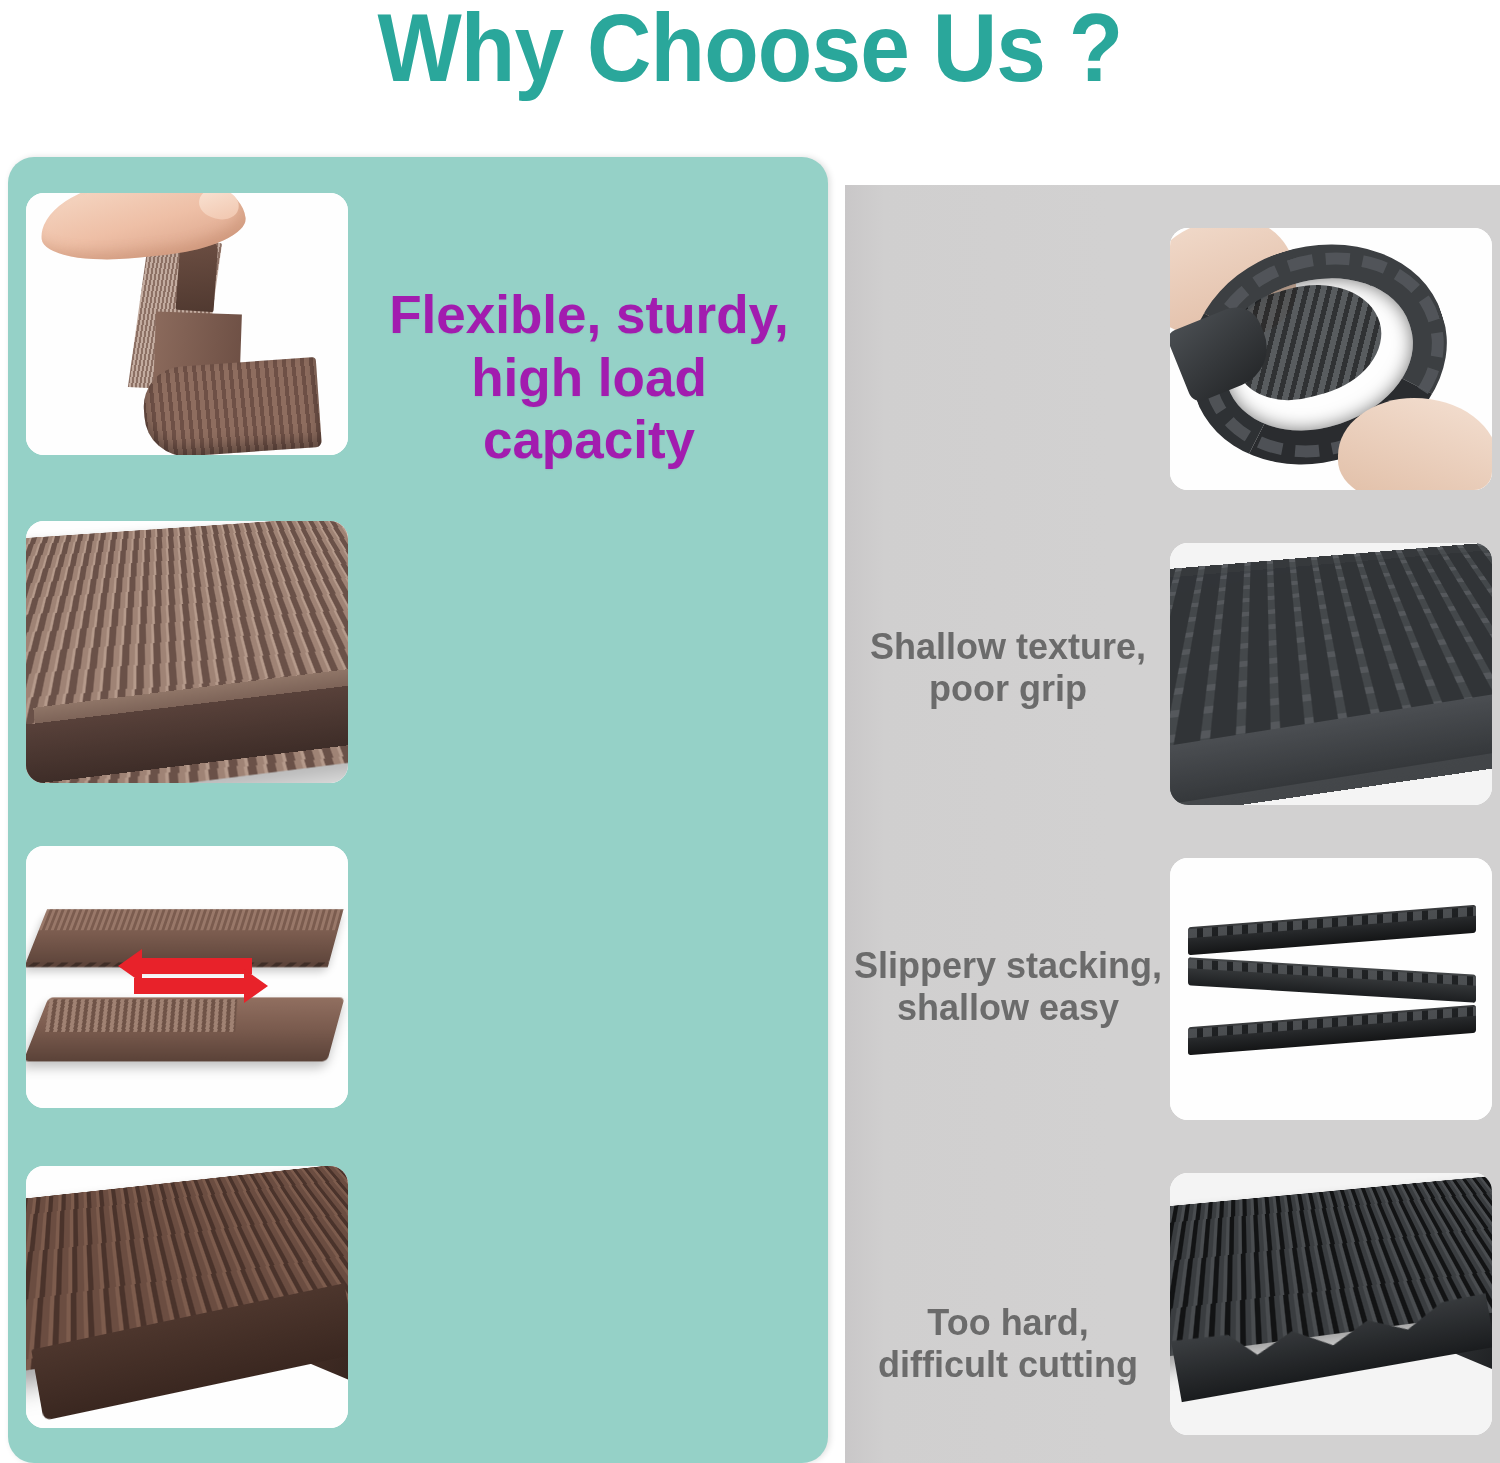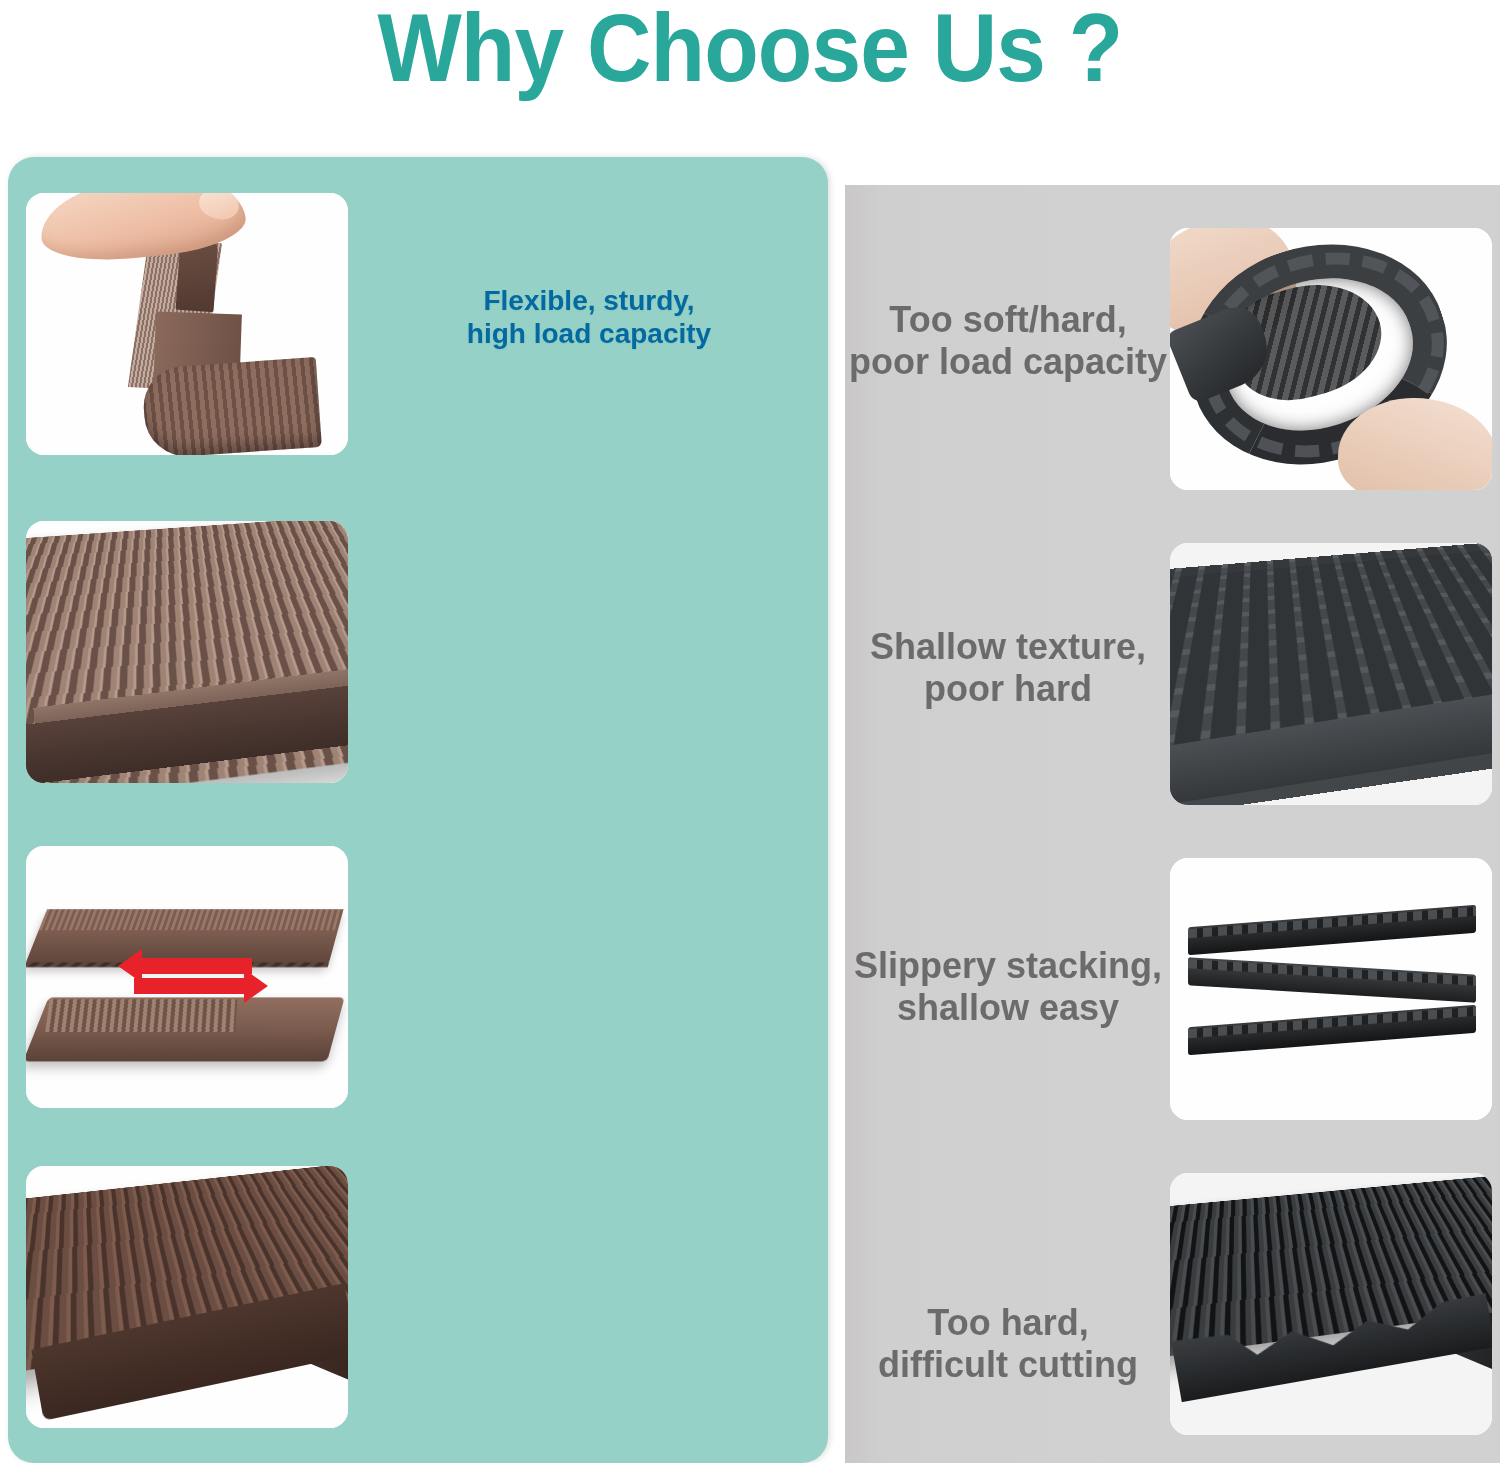--- a/index.html
+++ b/index.html
@@ -57,22 +57,22 @@
   .card-l{width:322px;height:262px;left:26px;}
   .card-r{width:322px;height:262px;left:1170px;}
 
   .cap{
     position:absolute;
     font-weight:bold;
     line-height:1.18;
     white-space:pre-line;
   }
   .cap-l{
-    color:#0369a1;
-    font-size:28px;
+    color:#a21caf;
+    font-size:53px;
     left:358px;width:462px;
     text-align:center;
     text-shadow:0 1px 2px rgba(0,0,0,.06);
   }
   .cap-r{
     color:#6B6B6B;
     font-size:36px;
     left:848px;width:320px;
     text-align:center;
   }
@@ -337,22 +337,20 @@
       <div class="f-edge"></div>
       <div class="f-strip2"></div>
       <div class="f-hook"></div>
       <div class="f-hand">
         <div class="f-nail"></div>
       </div>
     </div>
   </div>
   <div class="cap cap-l" style="top:284px;">Flexible, sturdy,
 high load capacity</div>
-  <div class="cap cap-r" style="top:299px;">Too soft/hard,
-poor load capacity</div>
   <div class="card card-r" style="top:228px;">
     <div class="ph">
       <div class="wht"></div>
       <div class="bf-finger1"></div>
       <div class="bf-arc"></div>
       <div class="bf-teethA"></div>
       <div class="bf-hollow"></div>
       <div class="bf-tip"></div>
       <div class="bf-finger2"></div>
     </div>
@@ -360,21 +358,21 @@
 
   <div class="card card-l" style="top:521px;">
     <div class="ph">
       <div class="wht"></div>
       <div class="rib2"></div>
       <div class="rib2face"></div>
       <div class="rib2base"></div>
     </div>
   </div>
   <div class="cap cap-r" style="top:626px;">Shallow texture,
-poor hard</div>
+poor grip</div>
   <div class="card card-r" style="top:543px;">
     <div class="ph">
       <div class="ltgrey"></div>
       <div class="sh-base"></div>
       <div class="sh-blocks"></div>
       <div class="sh-front"></div>
     </div>
   </div>
 
   <div class="card card-l" style="top:846px;">

